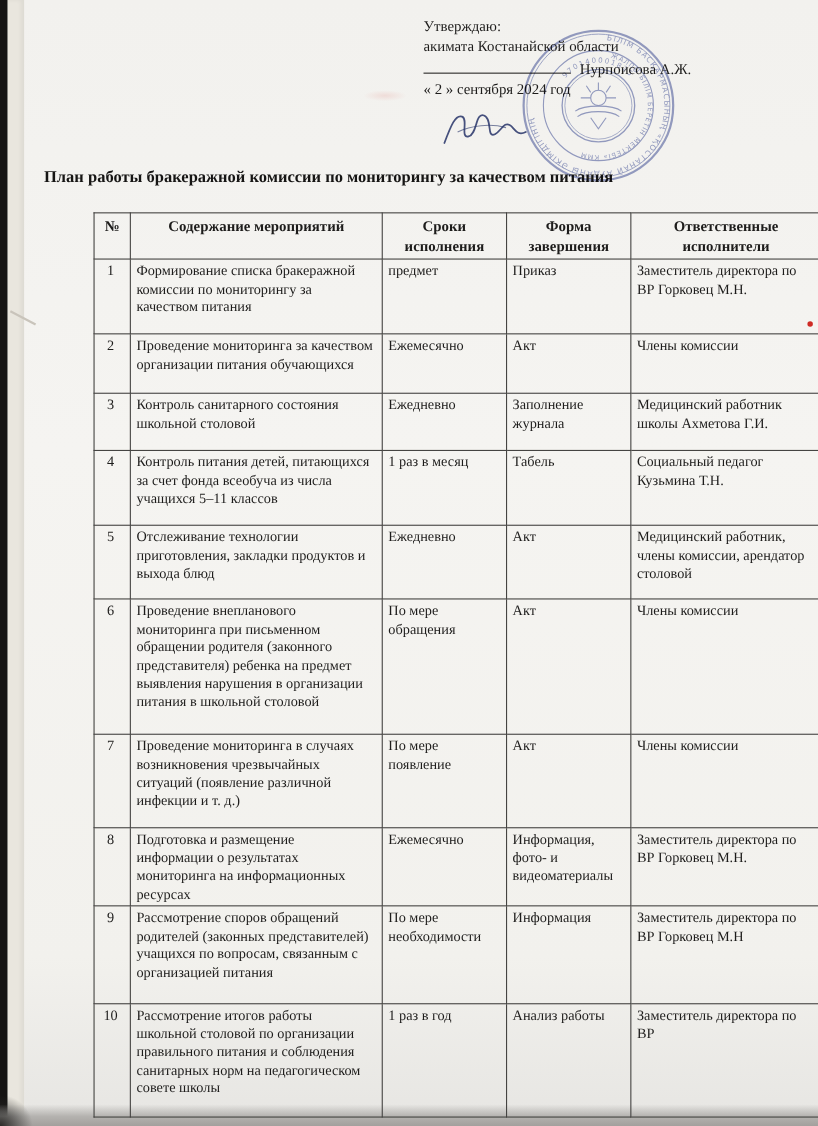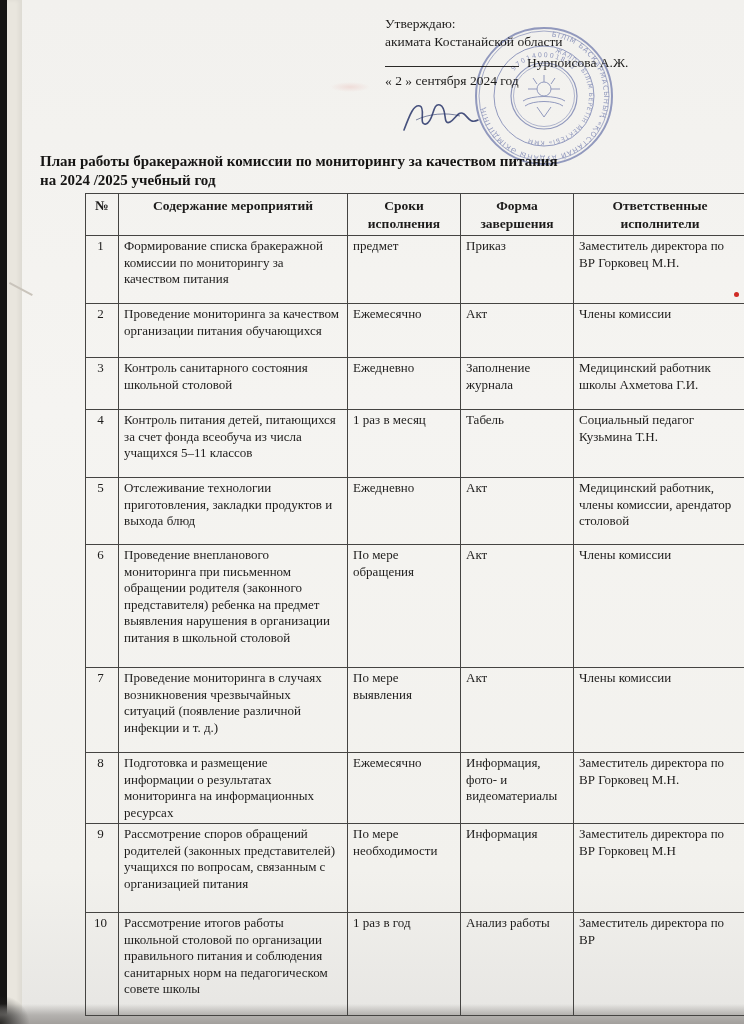--- a/index.html
+++ b/index.html
@@ -103,21 +103,20 @@
     <text font-size="6" letter-spacing="0.8">
       <textPath href="#arcMid" startOffset="4%">ЖАЛПЫ БІЛІМ БЕРЕТІН МЕКТЕБІ» КММ</textPath>
     </text>
     <text font-size="6.5" letter-spacing="1.5">
       <textPath href="#arcNum" startOffset="22%">970140001825</textPath>
     </text>
   </svg>
 
   <div class="title">
     <div>План работы бракеражной комиссии по мониторингу за качеством питания</div>
-    <div>на 2024 /2025 учебный год</div>
   </div>
 
   <table class="plan">
     <colgroup>
       <col style="width:33px">
         <col style="width:229px">
         <col style="width:113px">
         <col style="width:113px">
         <col style="width:173px">
     </colgroup>
@@ -175,21 +174,21 @@
       <td class="c-num">6</td>
       <td>Проведение внепланового мониторинга при письменном обращении родителя (законного представителя) ребенка на предмет выявления нарушения в организации питания в школьной столовой</td>
       <td>По мере обращения</td>
       <td>Акт</td>
       <td>Члены комиссии</td>
     </tr>
 
     <tr>
       <td class="c-num">7</td>
       <td>Проведение мониторинга в случаях возникновения чрезвычайных ситуаций (появление различной инфекции и т. д.)</td>
-      <td>По мере выявления</td>
+      <td>По мере появление</td>
       <td>Акт</td>
       <td>Члены комиссии</td>
     </tr>
 
     <tr>
       <td class="c-num">8</td>
       <td>Подготовка и размещение информации о результатах мониторинга на информационных ресурсах</td>
       <td>Ежемесячно</td>
       <td>Информация, фото- и видеоматериалы</td>
       <td>Заместитель директора по ВР Горковец М.Н.</td>

